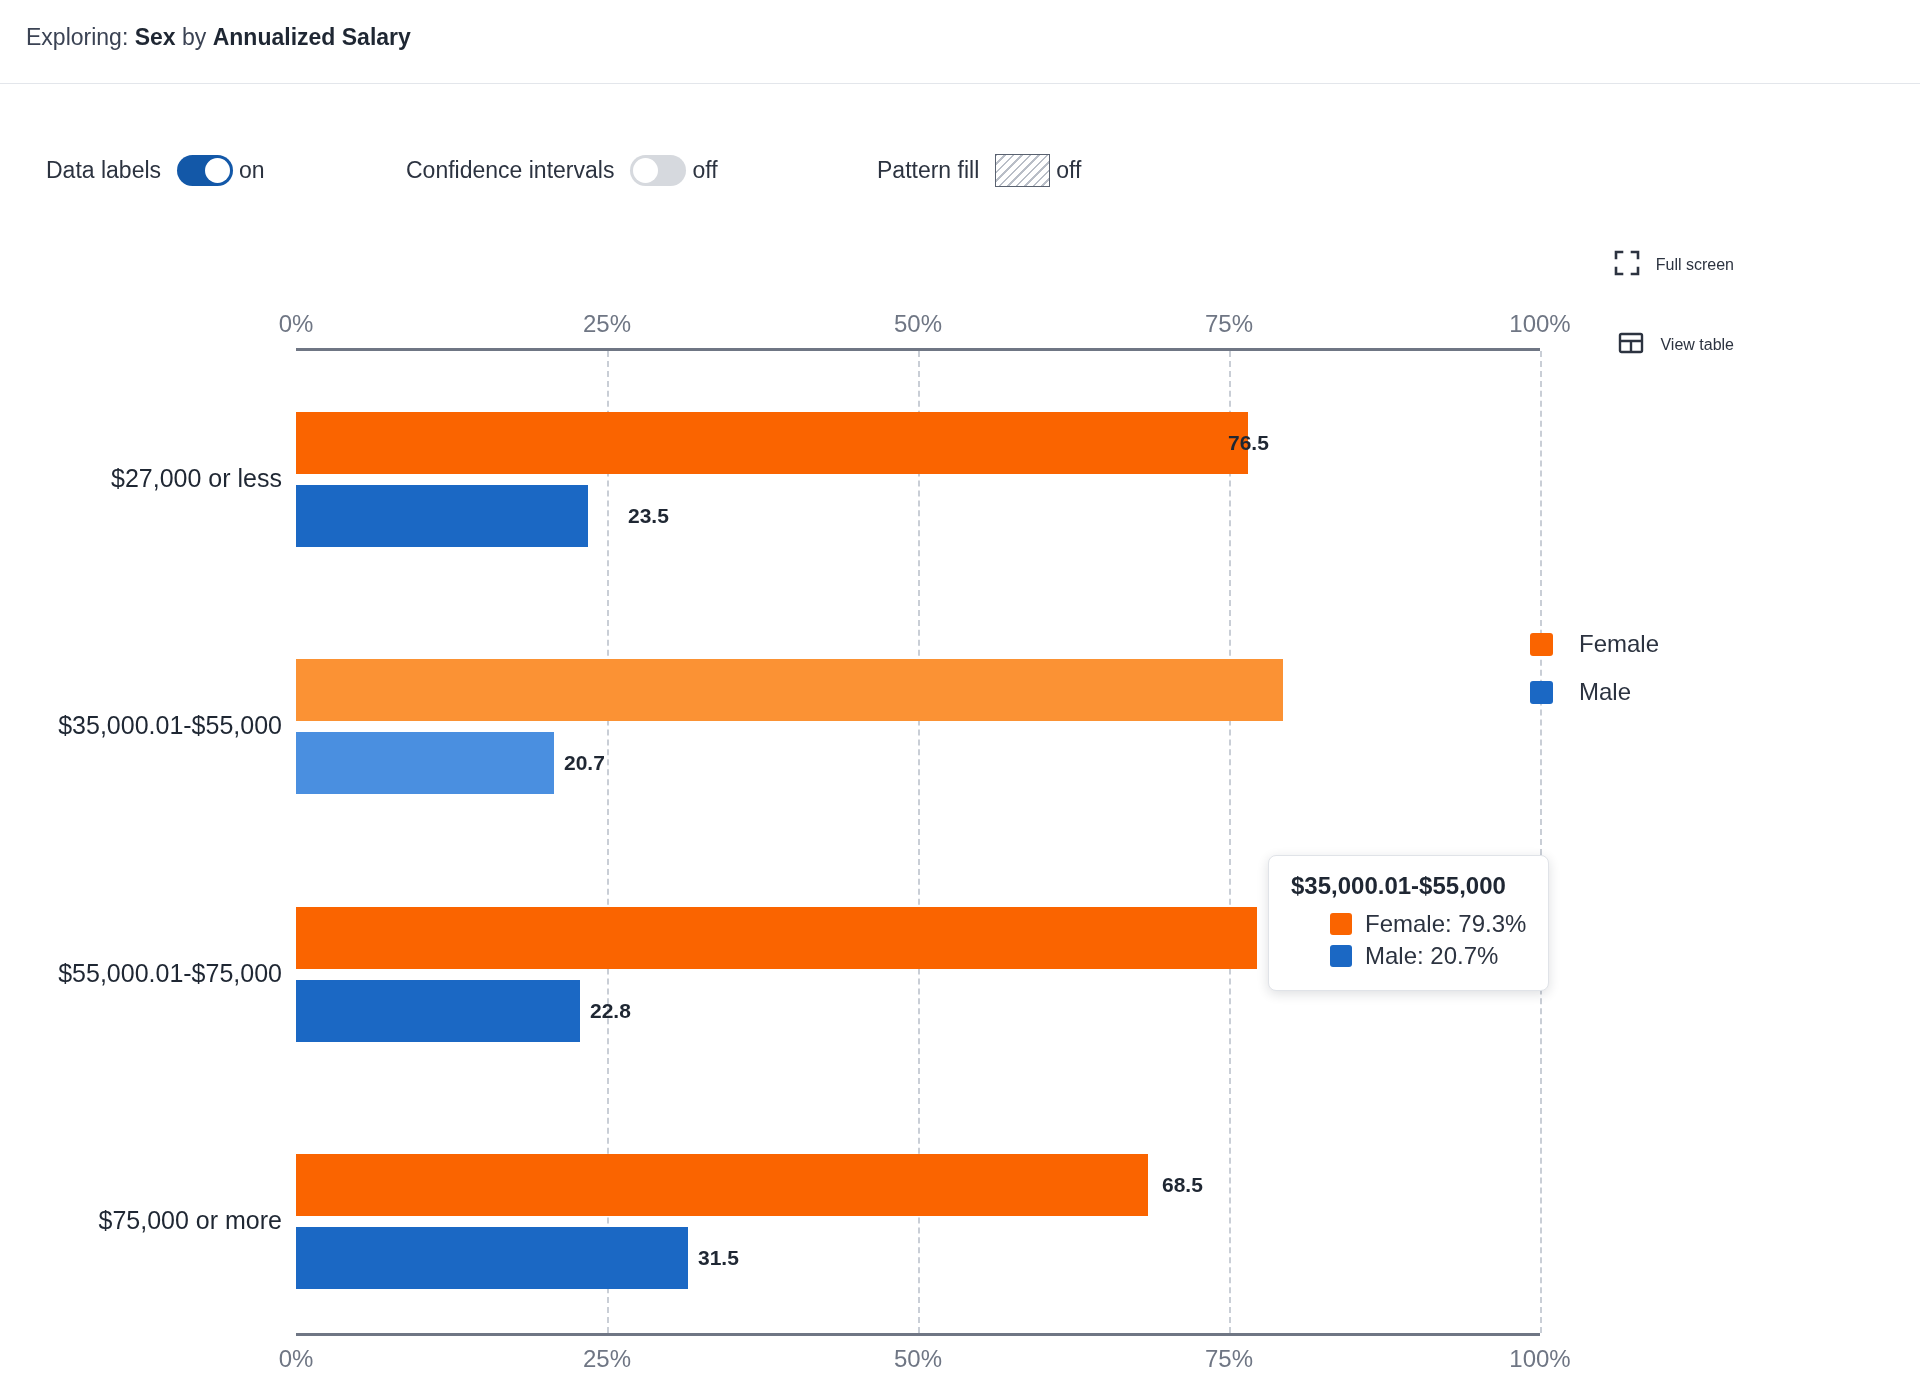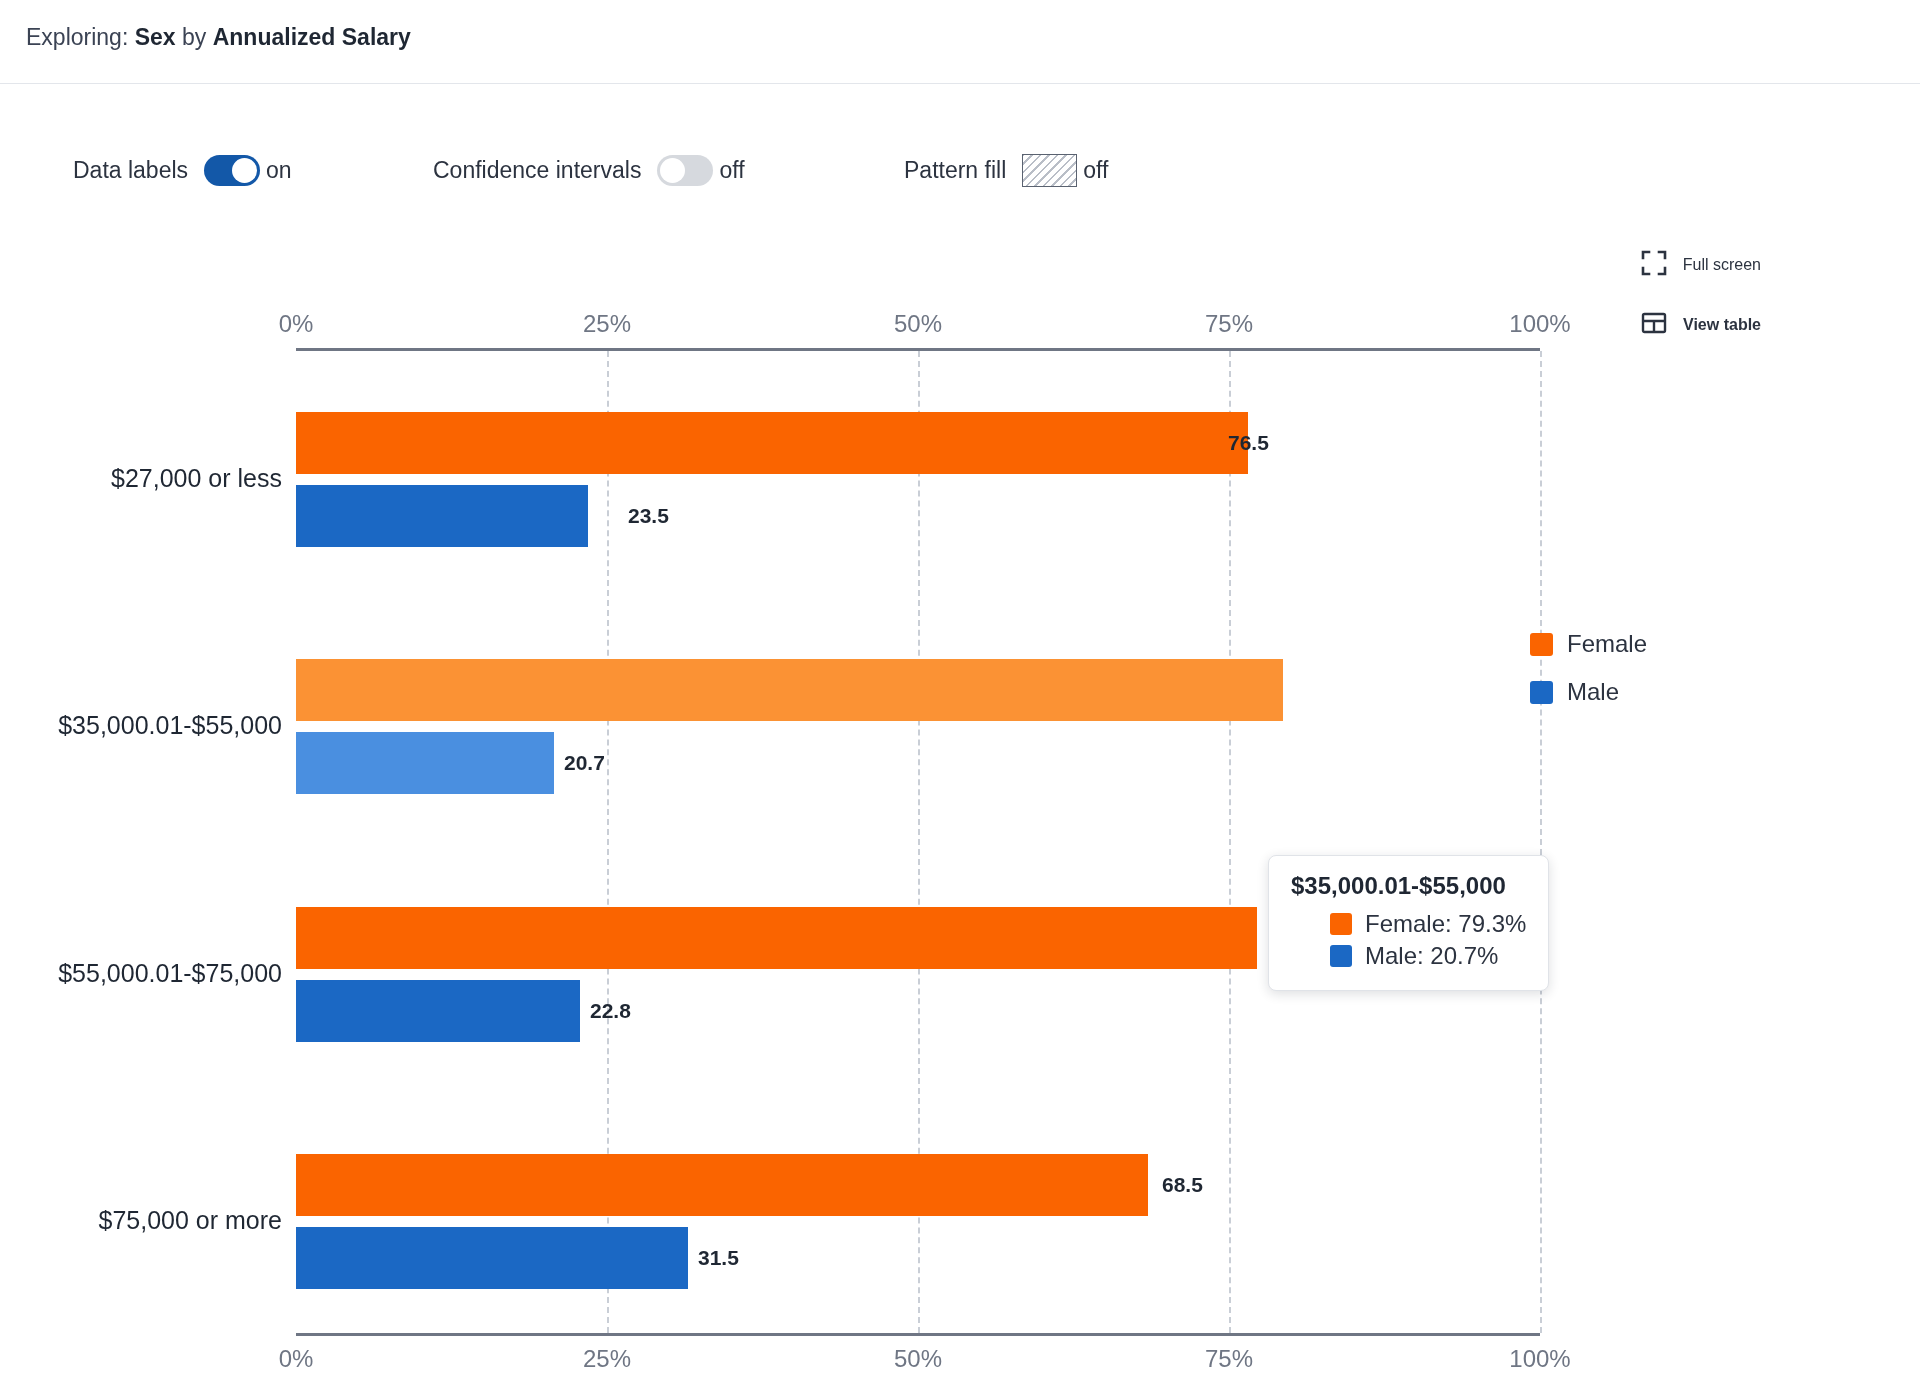--- a/index.html
+++ b/index.html
@@ -27,21 +27,21 @@
     font-size: 23px;
     color: #3b4354;
     white-space: nowrap;
   }
   .header-title b { color: #1f2733; font-weight: bold; }
 
   
   .toolbar {
     position: absolute;
     left: 0; top: 100px;
-    width: 1772px; height: 140px; margin-left: 27px;
+    width: 1772px; height: 140px;
   }
   .ctrl {
     position: absolute;
     display: flex;
     align-items: center;
     height: 40px;
     top: 50px;
     cursor: pointer;
     white-space: nowrap;
   }
@@ -92,21 +92,21 @@
   .action {
     position: absolute;
     right: 38px;
     display: flex;
     align-items: center;
     gap: 16px;
     cursor: pointer;
     white-space: nowrap;
   }
   #action-fullscreen { top: 150px; }
-  #action-viewtable  { top: 210px; font-weight: bold; }
+  #action-viewtable  { top: 230px; }
   .action-label { font-size: 16px; color: #2c3340; }
 
   
   .chart {
     position: absolute;
     left: 0; top: 240px;
     width: 1920px; height: 1155px;
   }
   .axis-line {
     position: absolute;
@@ -174,21 +174,21 @@
     align-items: center;
     height: 48px;
     cursor: pointer;
   }
   .legend-swatch {
     width: 23px; height: 23px;
     border-radius: 3px;
     margin-right: 14px;
     flex: 0 0 auto;
   }
-  .legend-text { font-size: 24px; color: #2c3340; }
+  .legend-text { font-size: 24px; color: #2c3340; margin-left: 12px; }
 
   
   .tooltip {
     position: absolute;
     left: 1268px; top: 615px;
     background: #ffffff;
     border: 1px solid #e0e3e8;
     border-radius: 8px;
     box-shadow: 0 3px 12px rgba(22,28,40,0.14);
     padding: 16px 22px 18px 22px;

